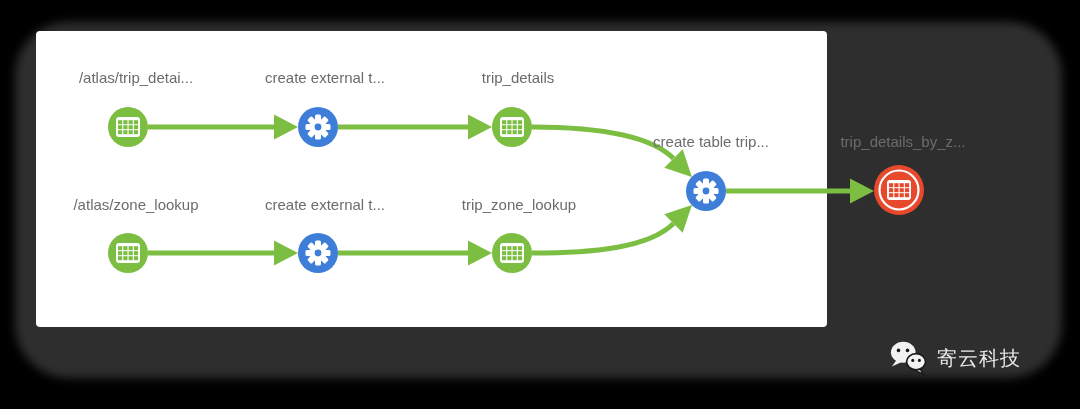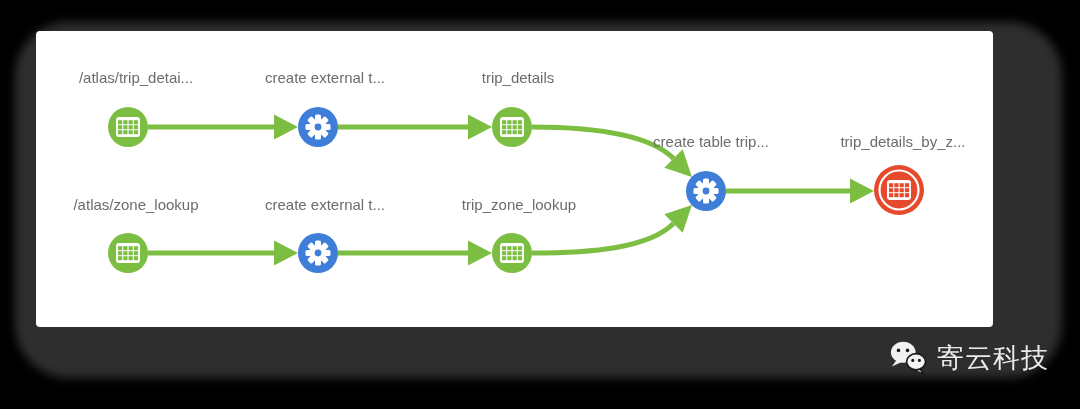--- a/index.html
+++ b/index.html
@@ -14,21 +14,21 @@
     position: absolute;
     left: 15px; top: 22px;
     width: 1047px; height: 356px;
     background: var(--frame-shadow, #2e2e2e);
     border-radius: 54px;
     filter: blur(5px);
   }
   .card {
     position: absolute;
     left: 36px; top: 31px;
-    width: 957px; height: 296px;
+    width: 791px; height: 296px;
     background: var(--card-bg, #fff);
     border-radius: 4px;
   }
   .card svg { display: block; }
   .edge { stroke: var(--edge-green, #7cbe42); stroke-width: 5; fill: none; }
   .arrow { fill: var(--edge-green, #7cbe42); }
   .fill-green { fill: var(--node-green, #7cbe42); }
   .fill-blue  { fill: var(--node-blue, #3e7ed8); }
   .fill-red   { fill: var(--node-red, #e6492c); }
   .icon-green { color: var(--node-green, #7cbe42); }
@@ -42,21 +42,21 @@
     font-size: 15px;
     text-anchor: middle;
   }
   .watermark {
     position: absolute;
     left: 889px; top: 339px;
     display: flex; align-items: center; gap: 10px;
   }
   .watermark .brand-text {
     color: var(--watermark-text, #ebebeb);
-    font-size: 27px;
+    font-size: 20px;
     letter-spacing: 1px;
     font-family: "Liberation Sans", sans-serif;
     line-height: 38px;
     white-space: nowrap;
   }
 </style>
 </head>
 <body>
 
 <div class="frame-shadow"></div>

